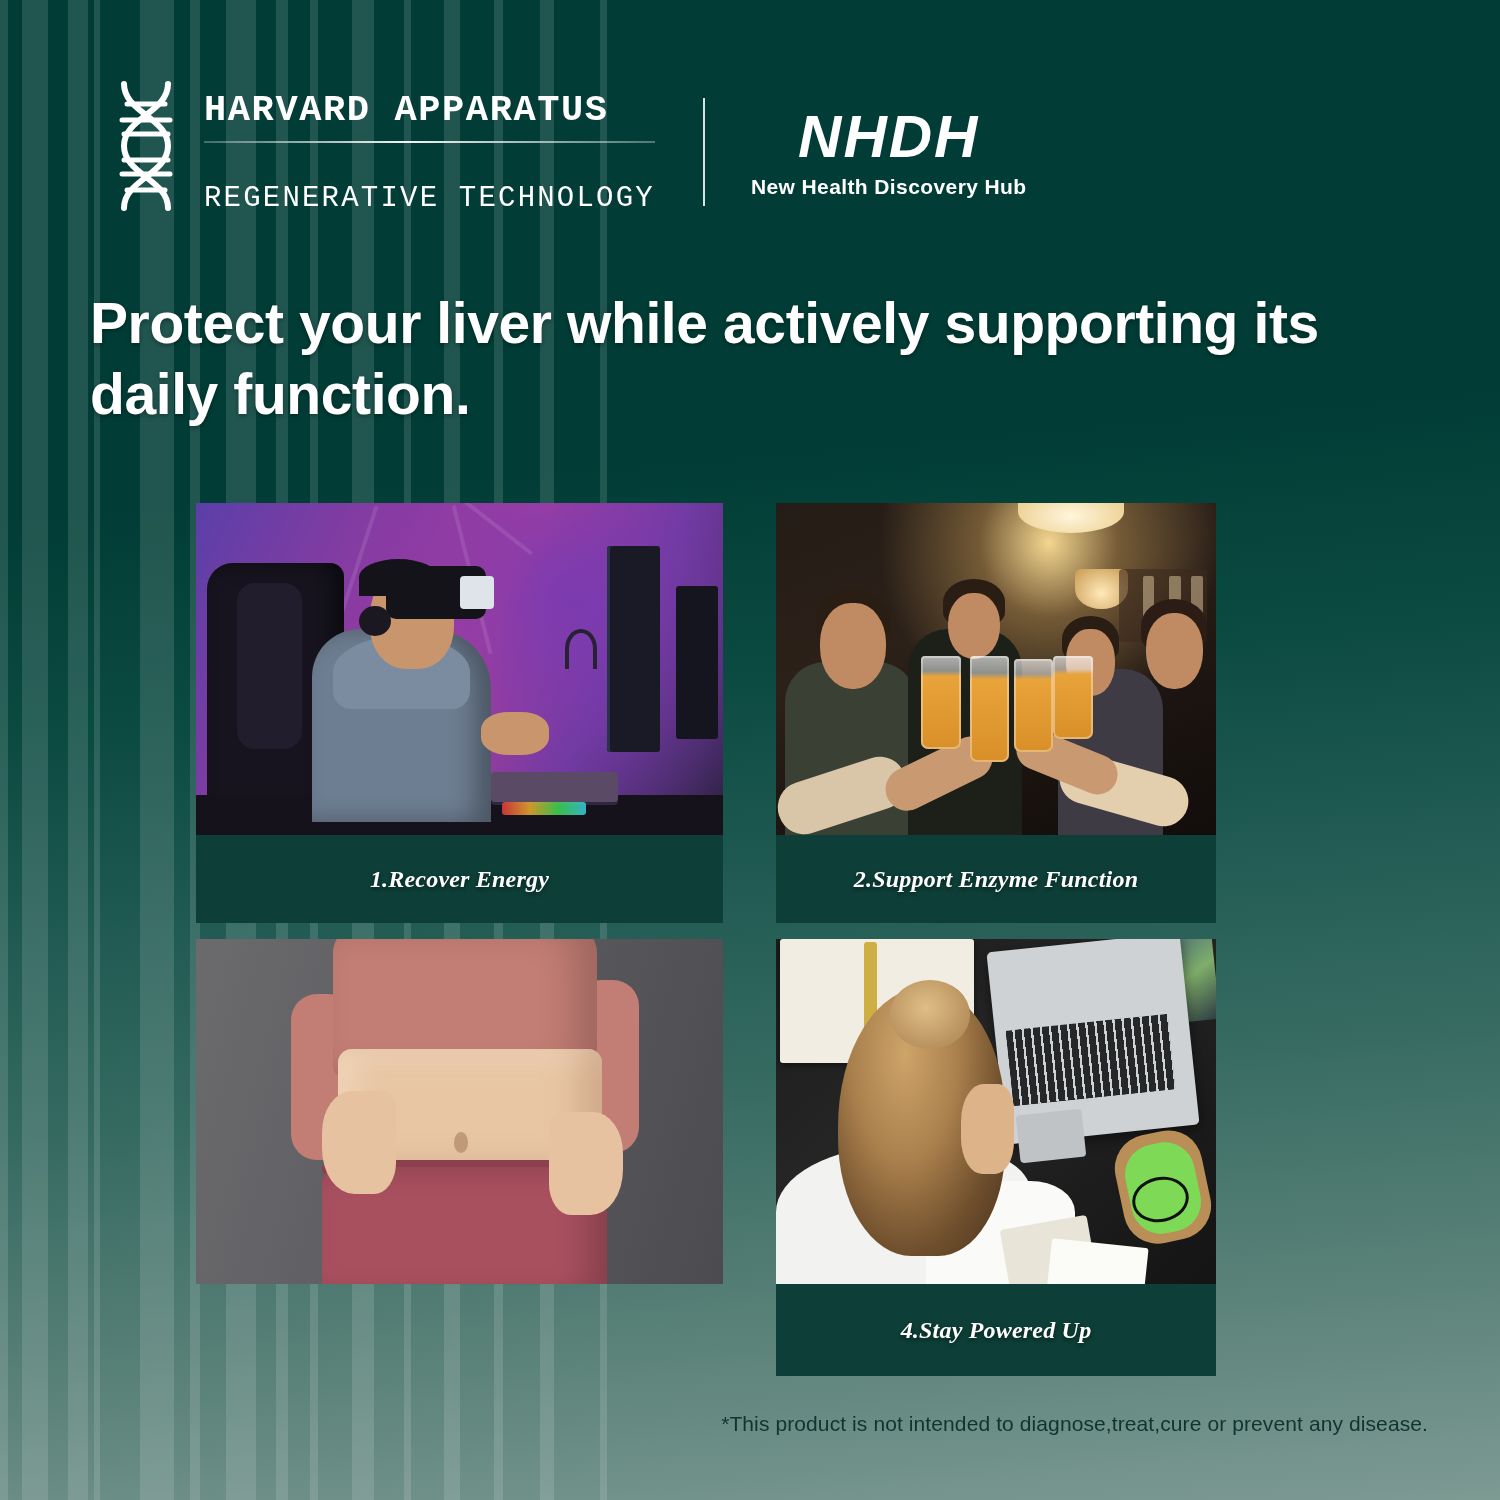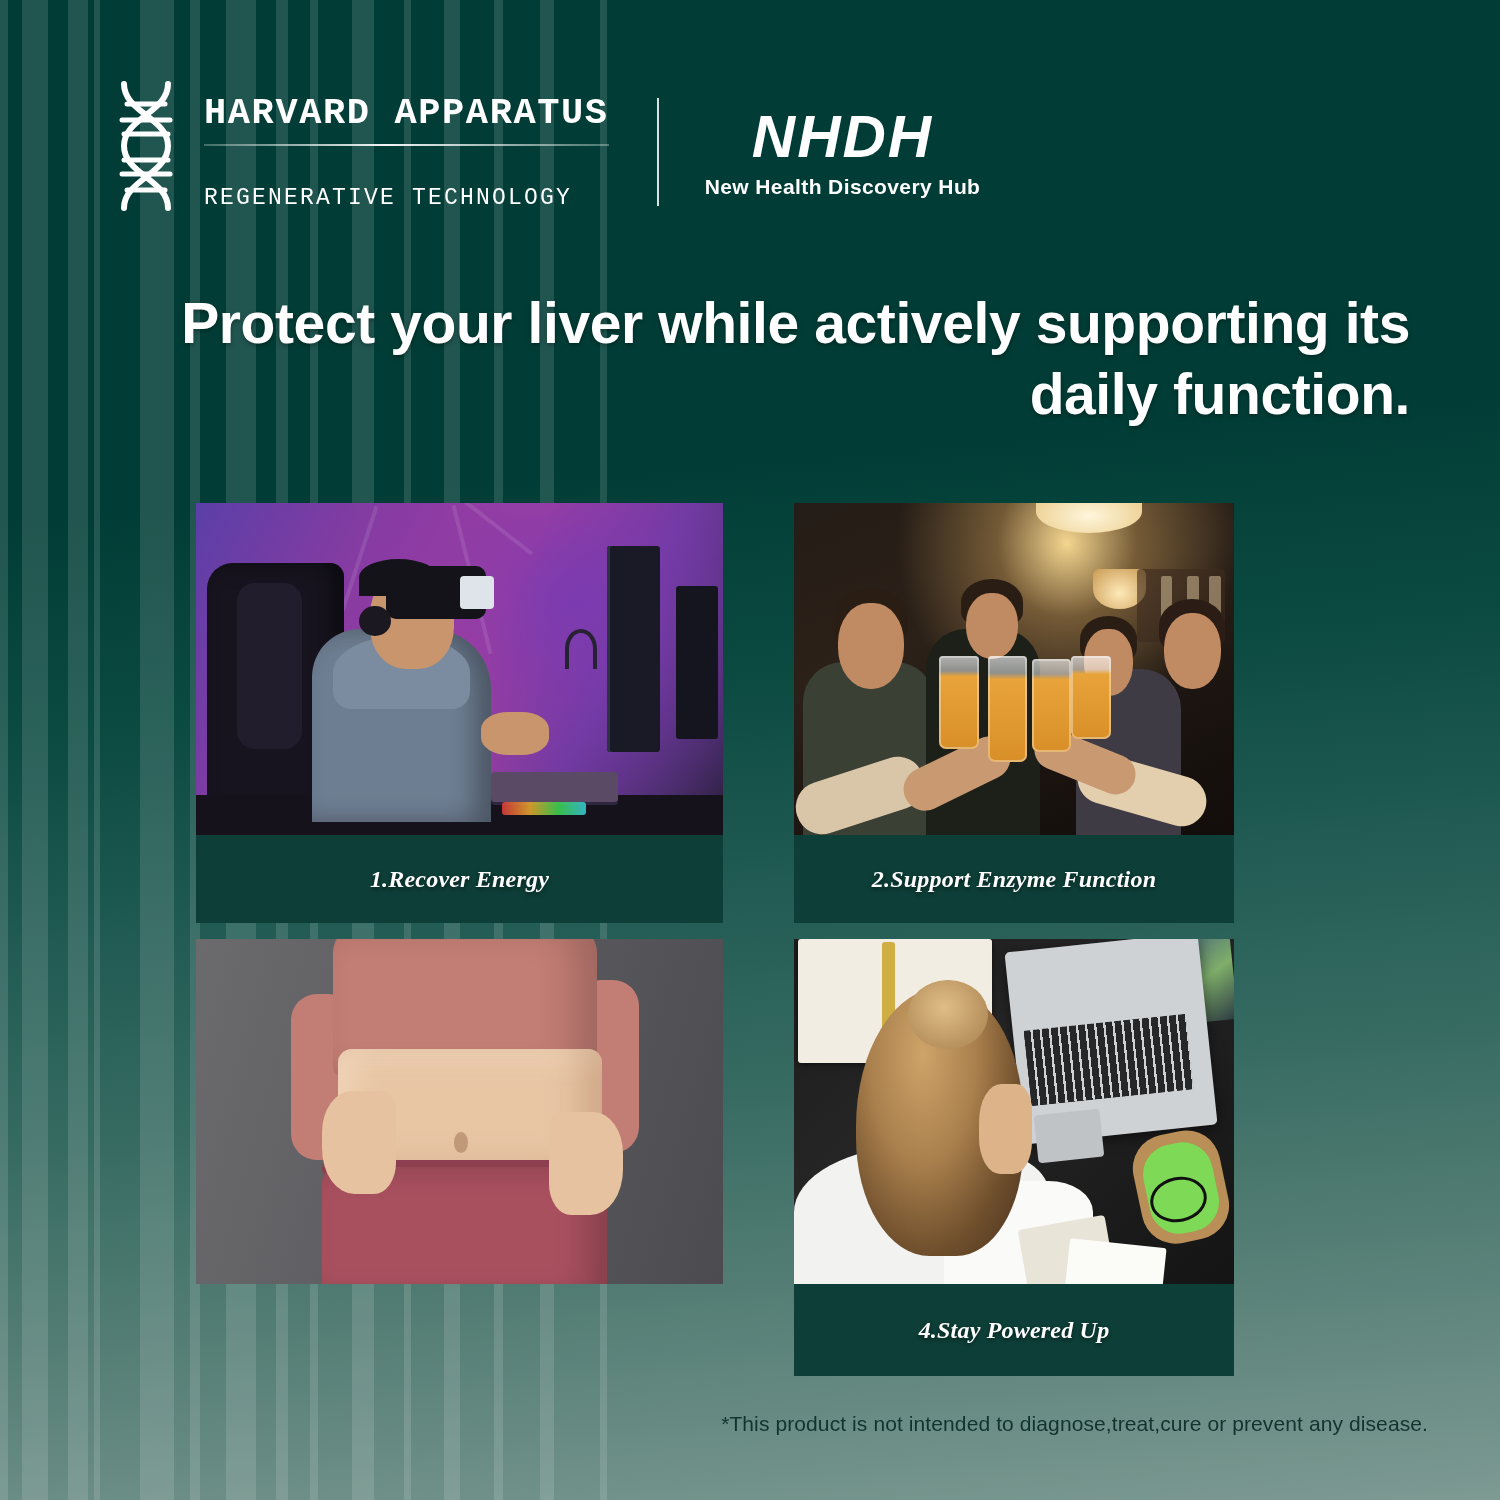--- a/index.html
+++ b/index.html
@@ -15,40 +15,40 @@
   
   .header{position:absolute;left:110px;top:78px;display:flex;align-items:center;}
   .dna{width:72px;height:148px;flex:0 0 auto;}
   .ha-block{margin-left:22px;font-family:Liberation Mono, monospace;}
   .ha-name{
     color:#fff;font-weight:700;font-size:37px;letter-spacing:1.6px;line-height:1;
     white-space:nowrap;
   }
   .ha-rule{height:2px;margin:12px 0 11px 0;
     background:linear-gradient(90deg,rgba(255,255,255,.25),rgba(255,255,255,.95) 45%,rgba(255,255,255,.3));}
-  .ha-sub{color:#fff;font-weight:400;font-size:23px;letter-spacing:2.2px;line-height:1;white-space:nowrap;margin-top:41px;}
+  .ha-sub{color:#fff;font-weight:400;font-size:29px;letter-spacing:2.2px;line-height:1;white-space:nowrap;margin-top:41px;}
   .divider{width:2px;height:108px;background:rgba(255,255,255,.85);margin:0 46px 0 48px;flex:0 0 auto;}
   .nhdh-block{text-align:center;}
   .nhdh-name{color:#fff;font-weight:700;font-style:italic;font-size:60px;letter-spacing:2px;line-height:1;}
   .nhdh-sub{color:#fff;font-weight:700;font-size:21px;letter-spacing:.4px;margin-top:9px;line-height:1;}
 
   
   .headline{
-    position:absolute;left:90px;right:90px;top:288px;text-align:right;
+    position:absolute;left:90px;right:90px;top:288px;text-align:left;
     color:#fff;font-weight:700;font-size:57px;line-height:1.24;letter-spacing:-.4px;
     text-shadow:0 2px 5px rgba(0,0,0,.35);
   }
 
   
   .grid{position:absolute;left:196px;top:503px;width:1108px;}
   .row{display:flex;}
   .row.second{margin-top:16px;}
   .card{position:relative;overflow:hidden;}
   .card.c1,.card.c3{width:527px;}
-  .card.c2,.card.c4{width:440px;margin-left:71px;}
+  .card.c2,.card.c4{width:440px;margin-left:53px;}
   .photo{position:relative;width:100%;height:332px;overflow:hidden;background:#111;}
   .caption{
     background:#0d3e37;height:88px;display:flex;align-items:center;justify-content:center;
     color:#fff;font-weight:700;font-style:italic;font-size:24px;letter-spacing:.2px;
     text-shadow:0 2px 4px rgba(0,0,0,.45);
     font-family:Liberation Serif, serif;
   }
   .card.c3 .photo,.card.c4 .photo{height:345px;}
   .card.c3 .caption,.card.c4 .caption{height:92px;}
 

